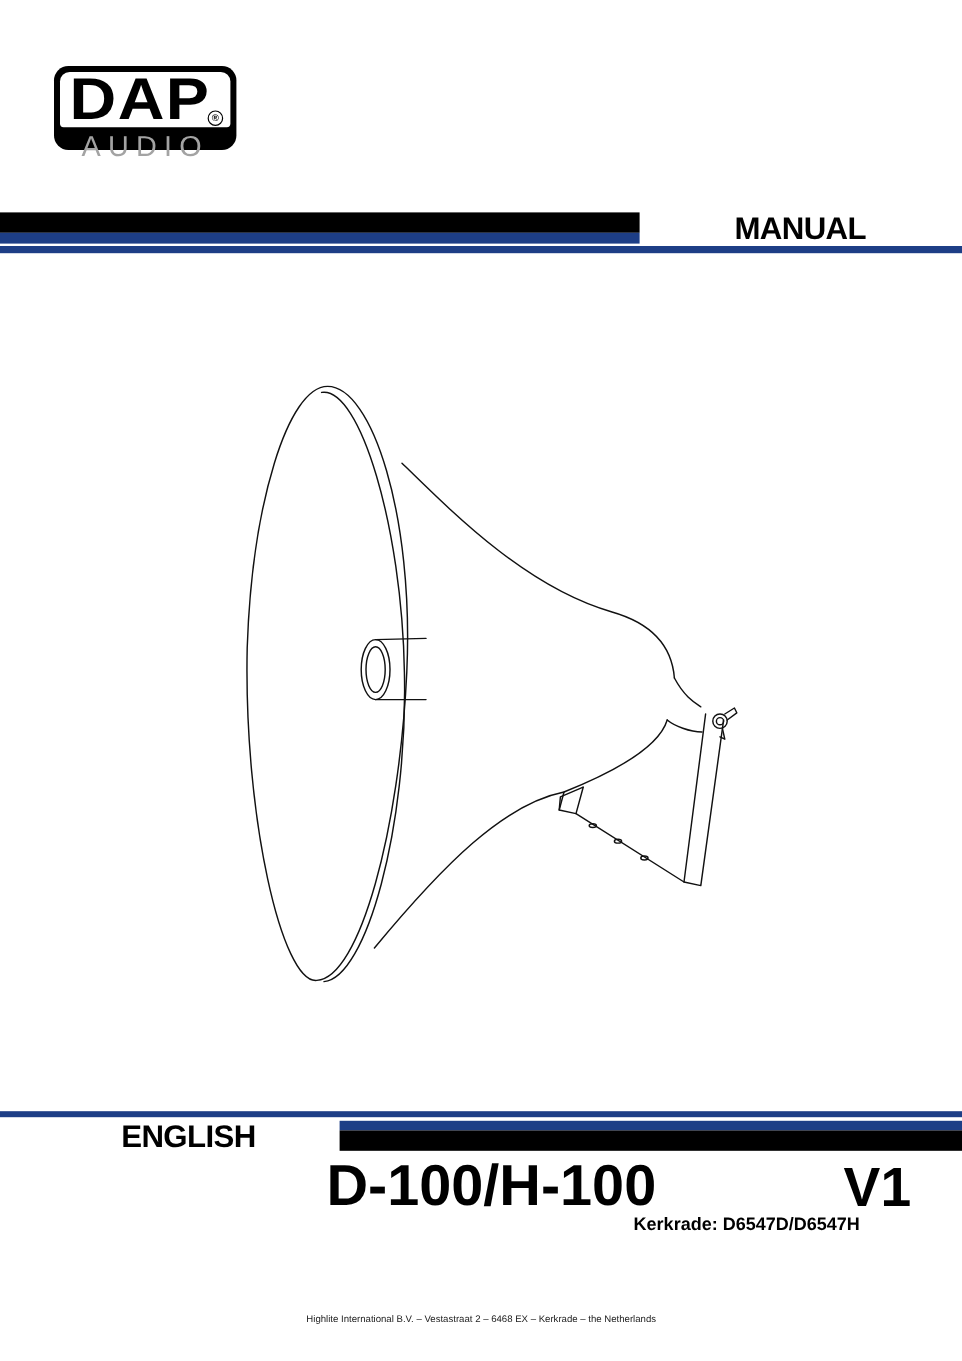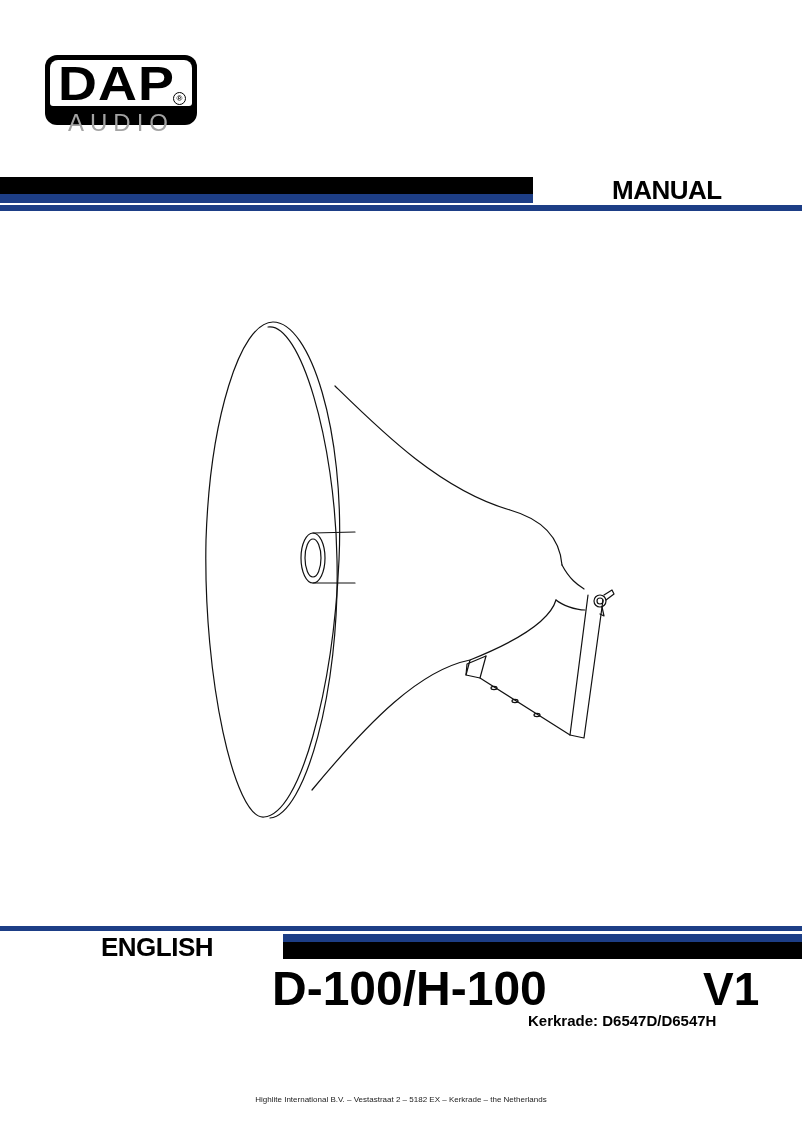--- a/index.html
+++ b/index.html
@@ -82,13 +82,13 @@
 
 <div class="abs line-blue-bottom"></div>
 <div class="abs band-blue-bottom"></div>
 <div class="abs band-black-bottom"></div>
 <div class="abs english">ENGLISH</div>
 
 <div class="abs model">D-100/H-100</div>
 <div class="abs version">V1</div>
 <div class="abs ordercode">Kerkrade: D6547D/D6547H</div>
 
-<div class="abs footer">Highlite International B.V. – Vestastraat 2 – 5182 EX – Kerkrade – the Netherlands</div>
+<div class="abs footer">Highlite International B.V. – Vestastraat 2 – 6468 EX – Kerkrade – the Netherlands</div>
 
 </body></html>

